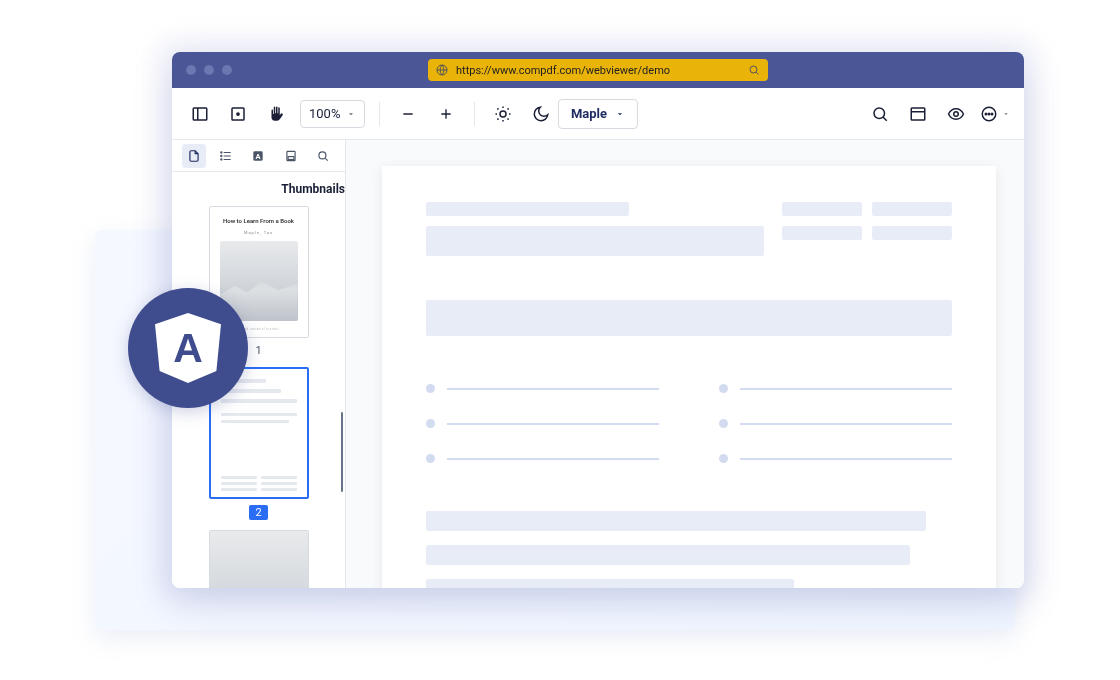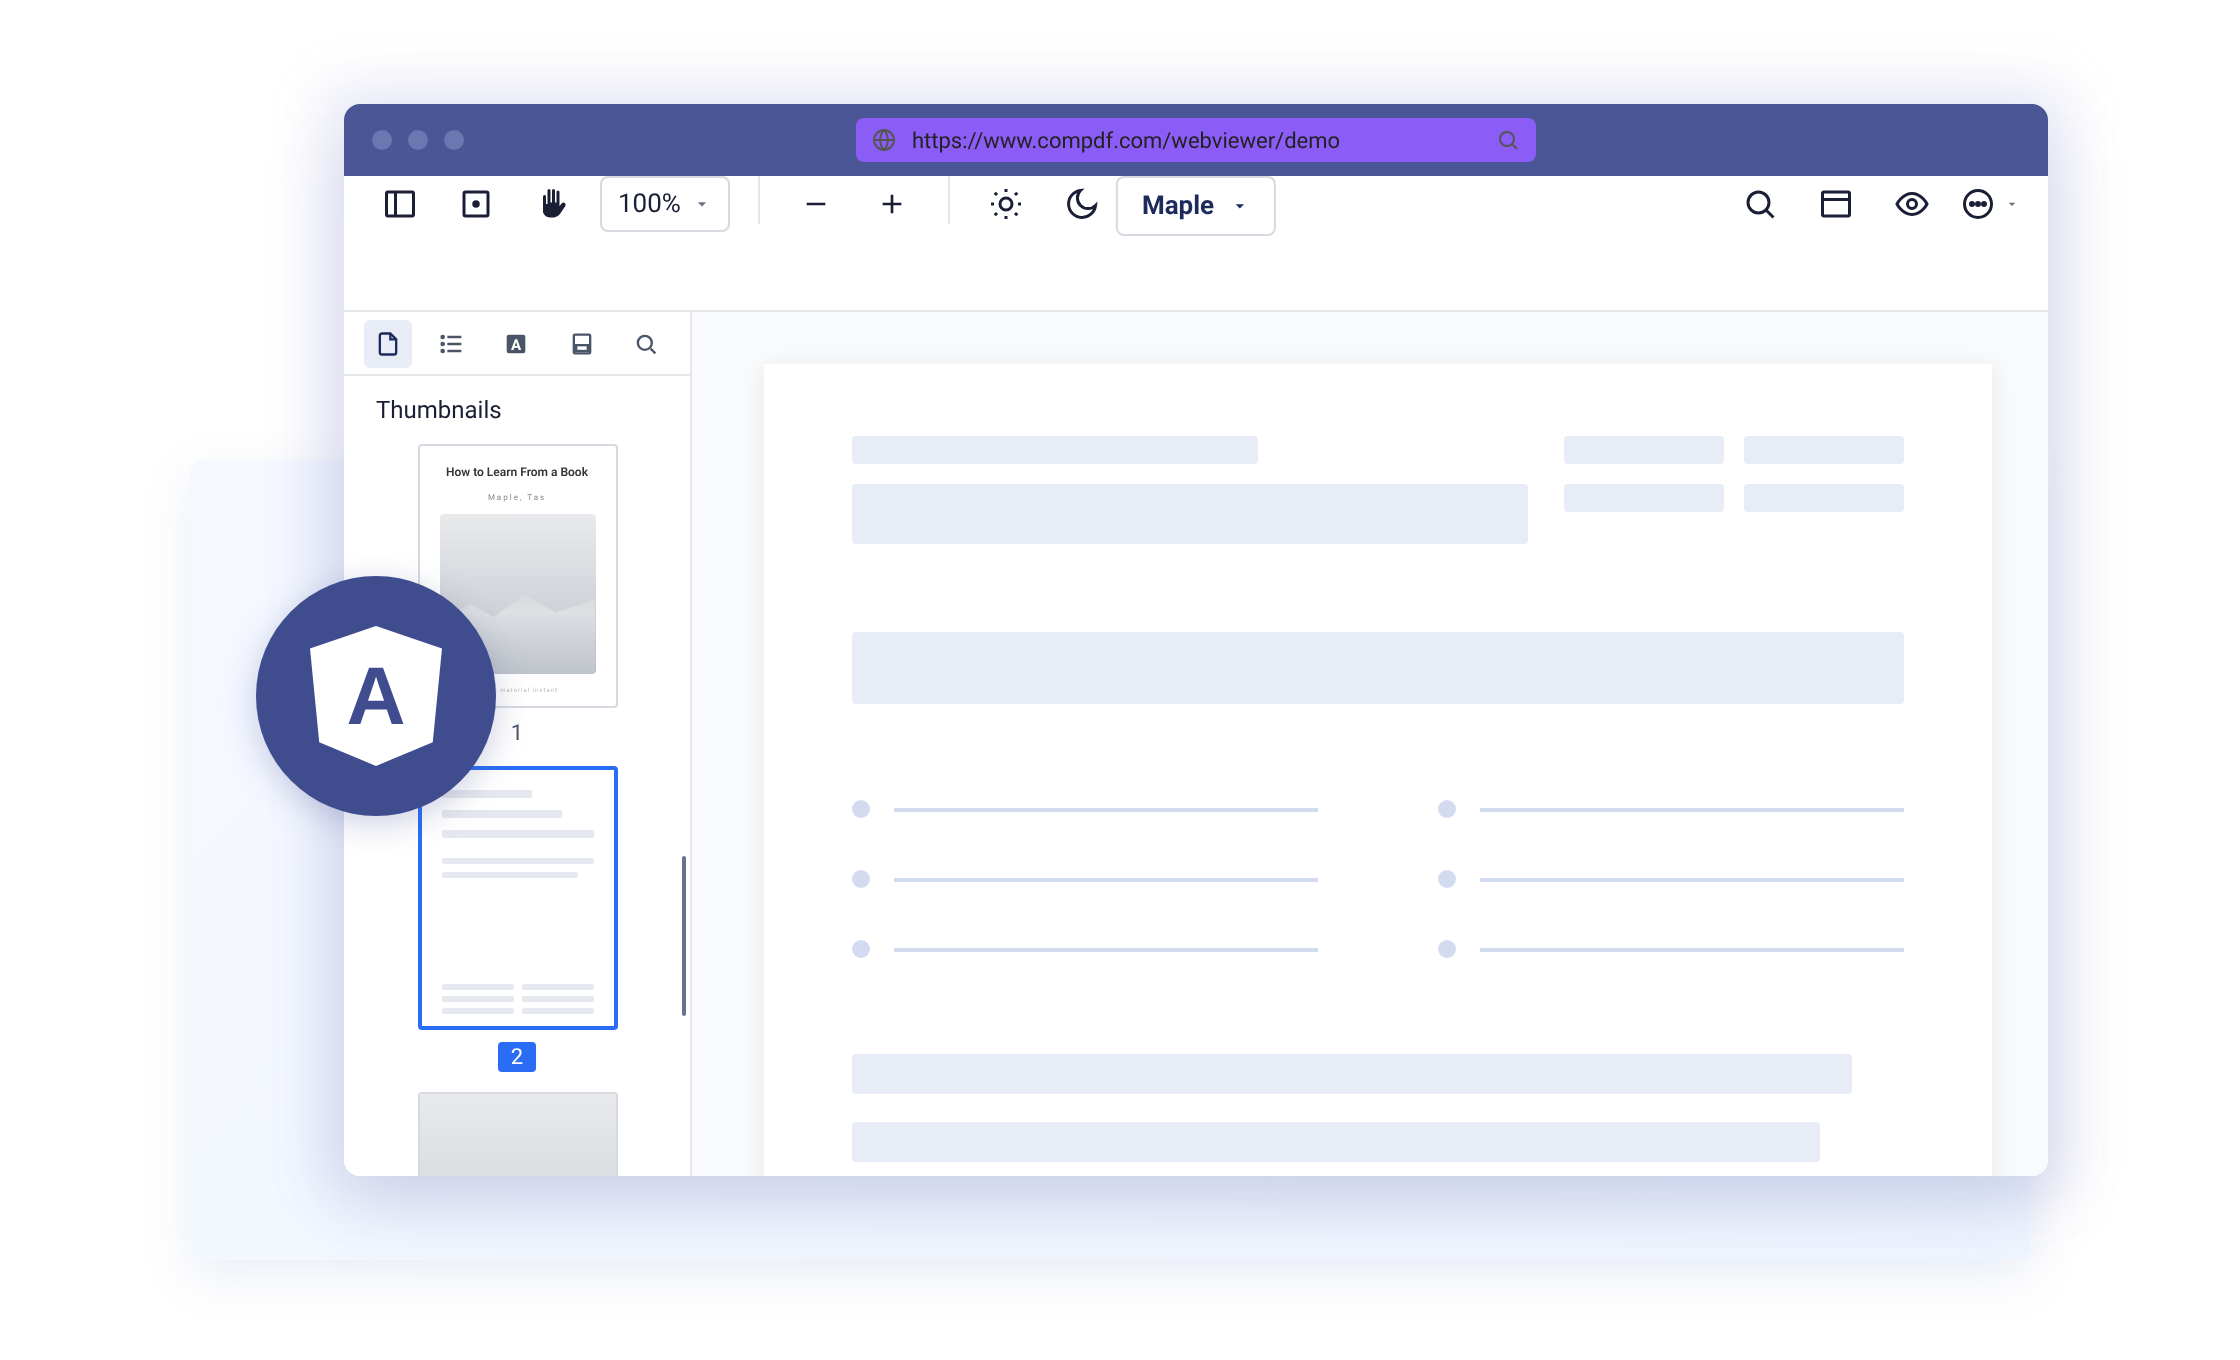--- a/index.html
+++ b/index.html
@@ -59,37 +59,37 @@
   .traffic span {
     width: 10px; height: 10px; border-radius: 50%;
     background: #6b77b0;
   }
   .urlbar {
     position: absolute;
     left: 50%;
     transform: translateX(-50%);
     width: 340px;
     height: 22px;
-    background: #8b5cf6;
+    background: #eab308;
     border-radius: 4px;
     display: flex;
     align-items: center;
     padding: 0 8px;
     gap: 8px;
     font-size: 11px;
     color: #222;
   }
   .urlbar .url-text { flex: 1; white-space: nowrap; overflow: hidden; }
   .urlbar svg { flex-shrink: 0; }
 
   .toolbar {
-    height: 68px;
+    height: 52px;
     border-bottom: 1px solid #e5e7eb;
     display: flex;
-    align-items: flex-start;
+    align-items: center;
     padding: 0 14px;
     gap: 10px;
     position: relative;
   }
   .tb-btn {
     width: 28px; height: 28px;
     display: flex; align-items: center; justify-content: center;
     border-radius: 4px;
     color: #1a1f36;
   }
@@ -156,23 +156,24 @@
     display: flex; align-items: center; justify-content: center;
     border-radius: 3px;
     color: #4a5568;
   }
   .side-tab.active {
     background: #e8ecf6;
     color: #1d2a5e;
   }
   .thumb-title {
     font-size: 12px;
-    font-weight: 400;
+    font-weight: 700;
     color: #1a1f36;
-    padding: 10px 16px 6px;
+    padding: 10px 0 6px;
+    text-align: right;
   }
   .thumbs {
     flex: 1;
     padding: 4px 0 10px;
     overflow: hidden;
     display: flex;
     flex-direction: column;
     align-items: center;
     gap: 10px;
     position: relative;

